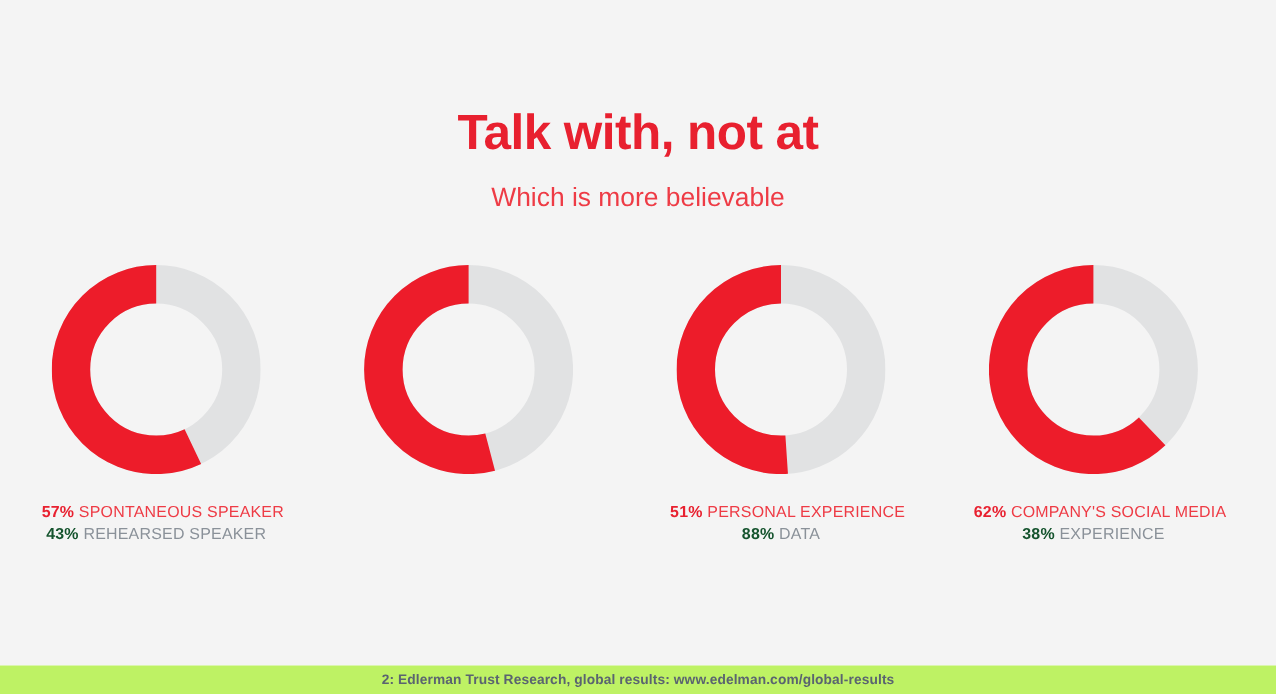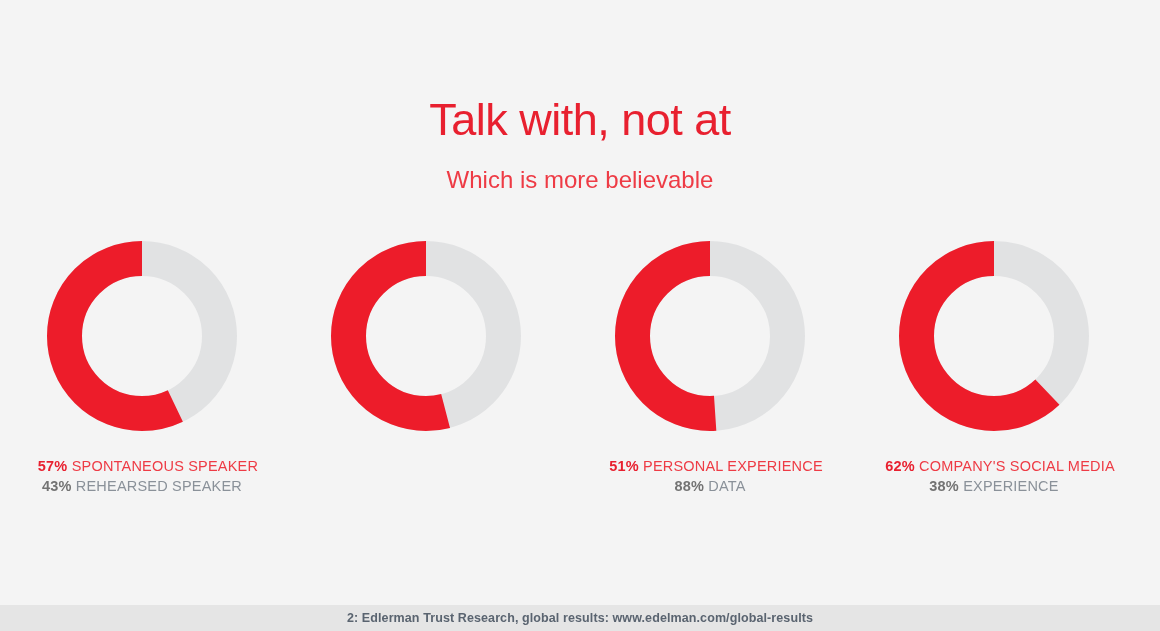--- a/index.html
+++ b/index.html
@@ -35,21 +35,21 @@
   #heading {
     position: absolute;
     left: 0;
     top: 96px;
     width: 1160px;
     text-align: center;
   }
 
   #title {
     font-size: 45px;
-    font-weight: normal;
+    font-weight: bold;
     letter-spacing: -0.5px;
     color: #e8202f;
     line-height: 1.05;
   }
 
   #subtitle {
     margin-top: 24px;
     font-size: 24px;
     font-weight: normal;
     color: #ee3b45;
@@ -93,30 +93,30 @@
   }
 
   .label-line .pct {
     font-weight: bold;
   }
 
   .line-primary { color: #ee3b45; padding-left: 12px; }
   .line-primary .pct { color: #e8202f; }
 
   .line-secondary { color: #8a9199; }
-  .line-secondary .pct { color: #737373; }
+  .line-secondary .pct { color: #14532d; }
 
   
   #footer {
     position: absolute;
     left: 0;
     top: 605px;
     width: 1160px;
     height: 26px;
-    background: #e5e5e5;
+    background: #bef264;
     display: flex;
     align-items: center;
     justify-content: center;
   }
 
   #footnote {
     font-size: 12.5px;
     font-weight: bold;
     color: #5a6470;
     letter-spacing: 0.1px;

